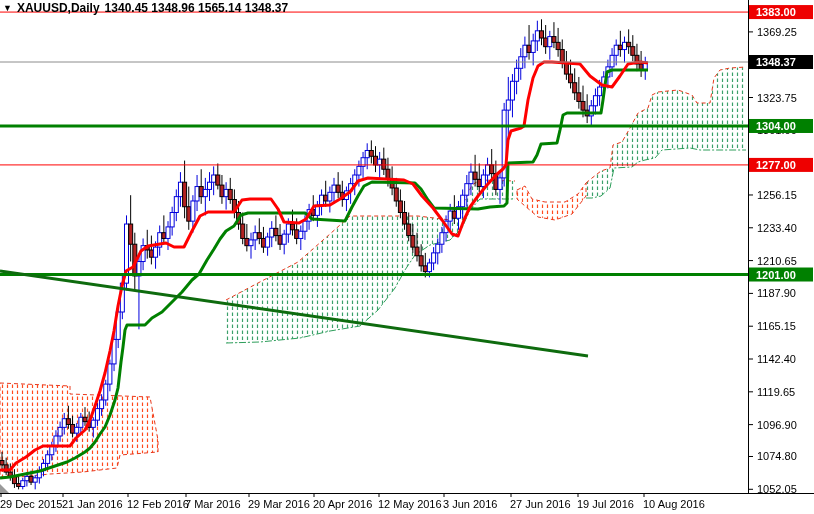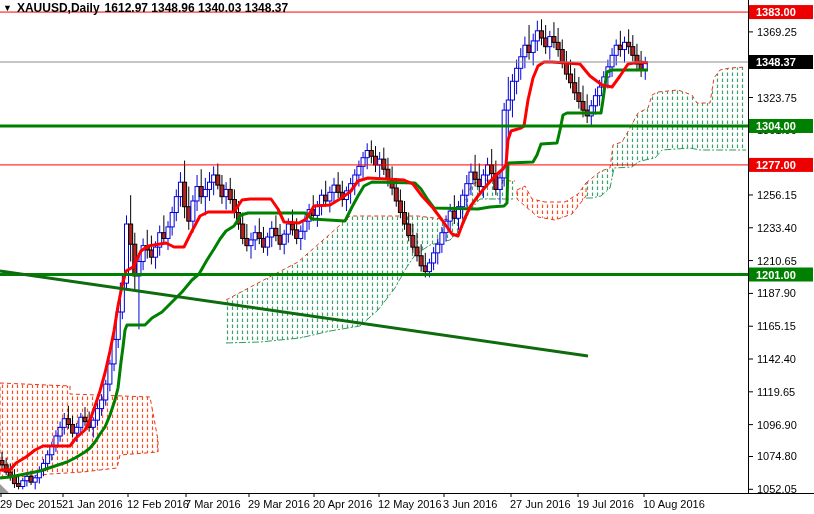--- a/index.html
+++ b/index.html
@@ -11,21 +11,21 @@
   .title .tri{font-size:9px;line-height:12px;}
   text{font-family:"Liberation Sans",sans-serif;}
 </style>
 </head>
 <body>
 
 <div class="chart">
   <div class="title">
     <span class="tri">▼</span>
     <span>XAUUSD,Daily</span>
-    <span>1612.97 1348.96 1340.03 1348.37</span>
+    <span>1340.45 1348.96 1565.14 1348.37</span>
   </div>
   <svg id="chart-svg" width="814" height="514">
       <defs>
         <pattern id="hatchRed" width="5" height="6" patternUnits="userSpaceOnUse">
           <line x1="2.5" y1="0.5" x2="2.5" y2="4" stroke="#ff4a1e" stroke-width="1.2"></line>
         </pattern>
         <pattern id="hatchGreen" width="5" height="6" patternUnits="userSpaceOnUse">
           <line x1="2.5" y1="0.5" x2="2.5" y2="4" stroke="#3ba06a" stroke-width="1.2"></line>
         </pattern>
       </defs>

